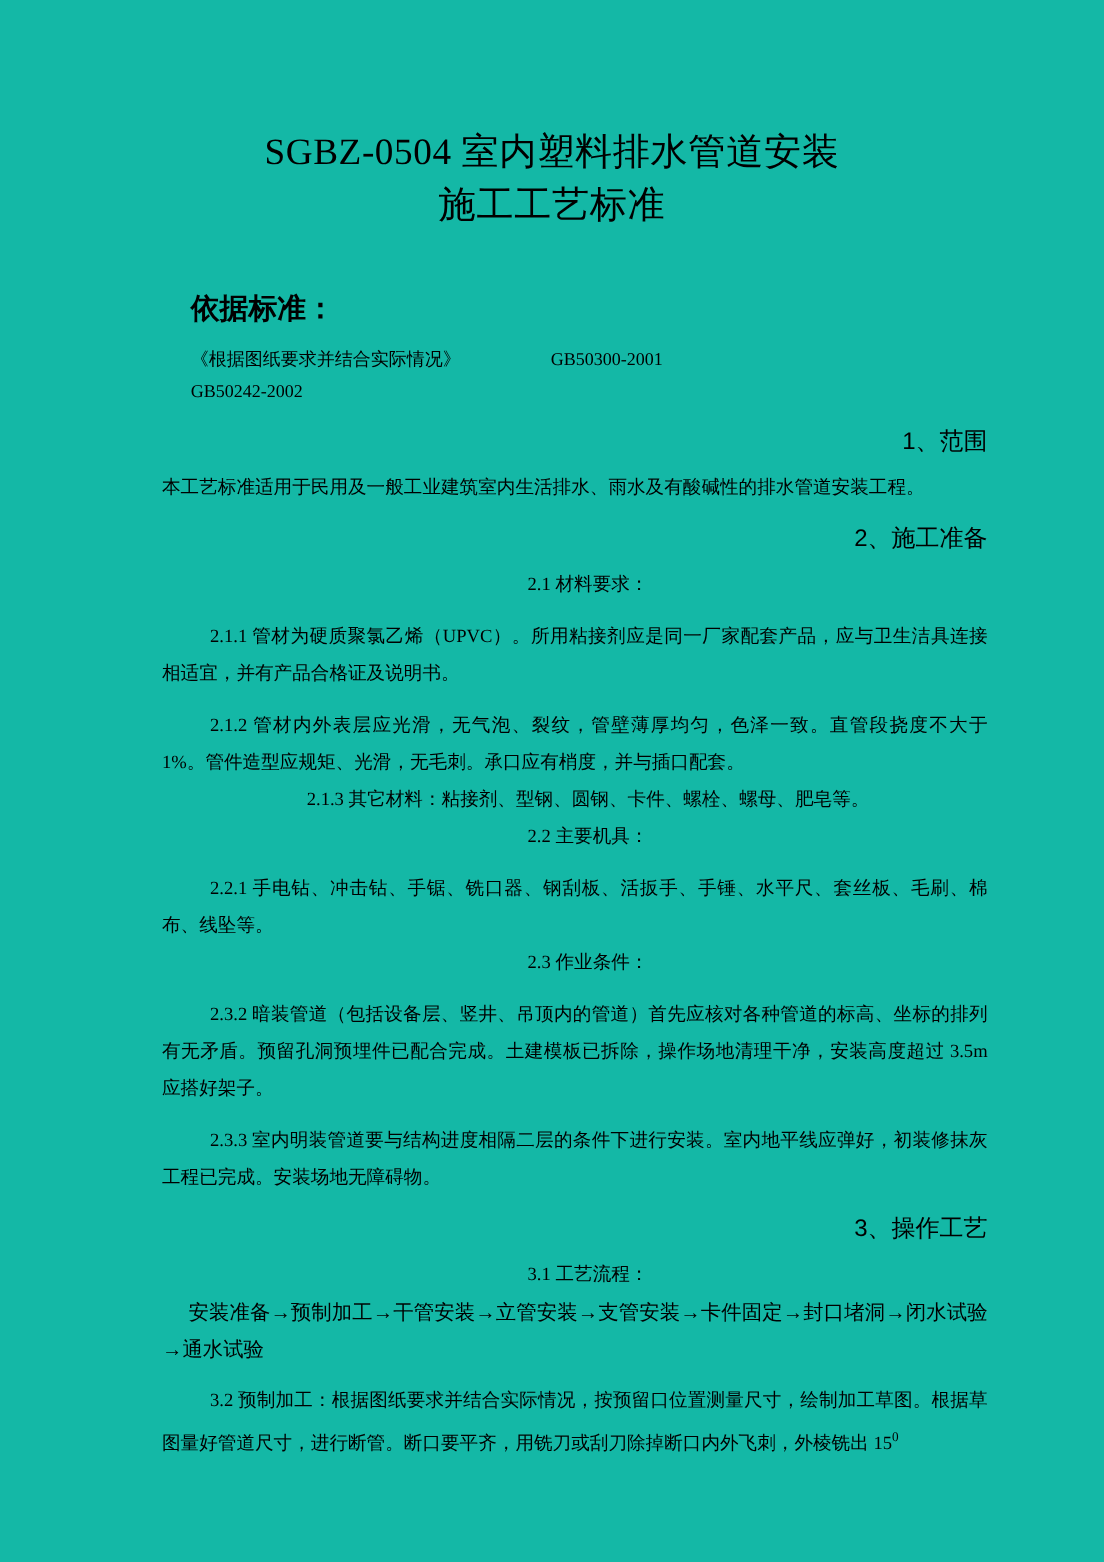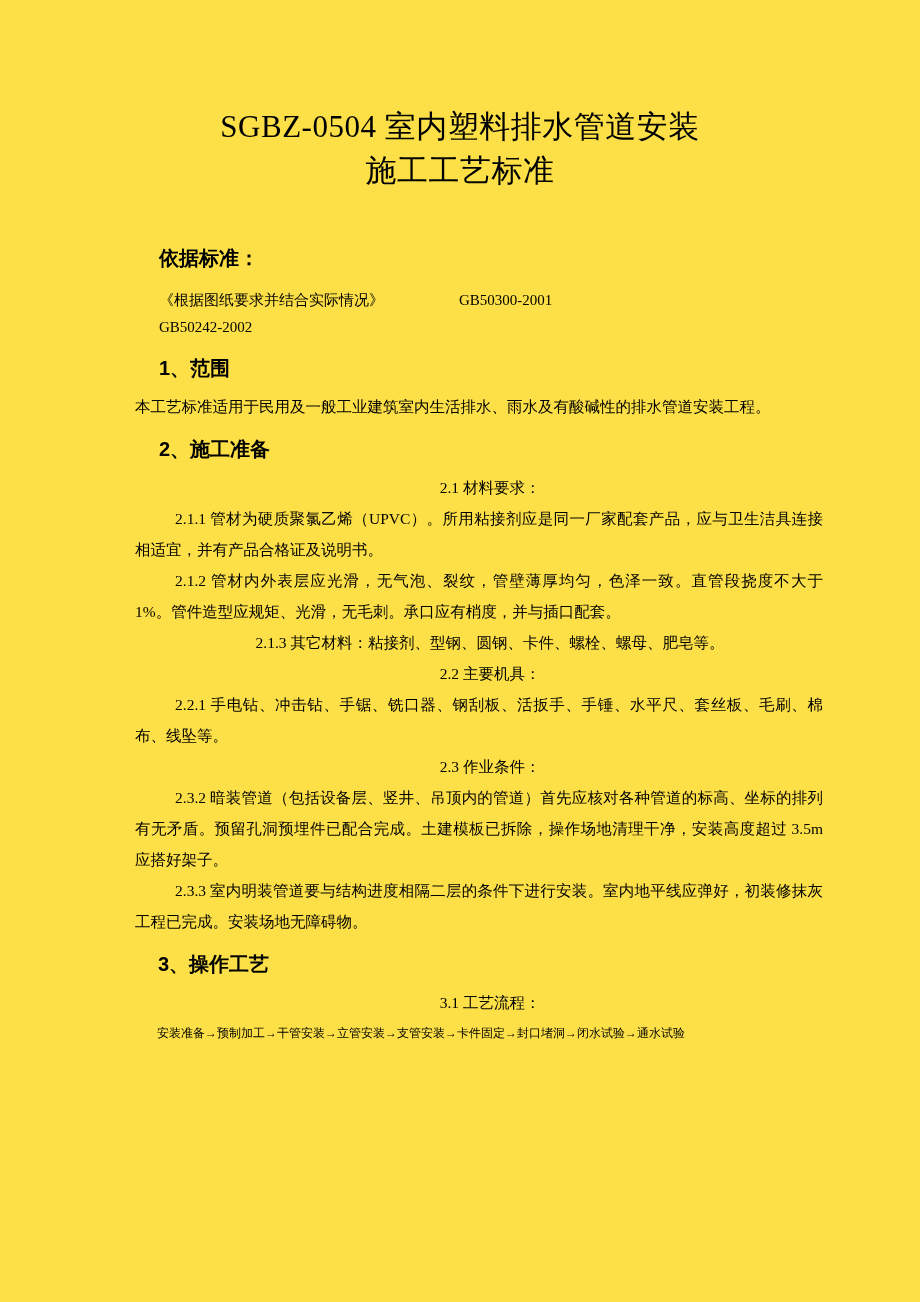--- a/index.html
+++ b/index.html
@@ -8,21 +8,21 @@
     background: #ffffff;
   }
   body {
     font-family: "Liberation Serif", "DejaVu Serif", serif;
     color: #000000;
   }
   .page {
     position: relative;
     width: 920px;
     height: 1302px;
-    background: #fde047;
+    background: #14b8a6;
     box-sizing: border-box;
     overflow: hidden;
   }
 
   
   .doc-title {
     text-align: center;
     font-family: "Liberation Serif", "DejaVu Serif", serif;
     font-size: 31px;
     line-height: 44px;
@@ -41,21 +41,21 @@
 
   
   .body-block {
     position: absolute;
     left: 135px;
     top: 243px;
     width: 688px;
   }
 
   .sec-basis {
-    font-size: 20px;
+    font-size: 24px;
     font-weight: bold;
     line-height: 30px;
     margin: 0 0 14px 24px;
     font-family: "Liberation Sans", "DejaVu Sans", sans-serif;
   }
 
   .std-row {
     font-size: 15px;
     line-height: 27px;
     margin-left: 24px;
@@ -65,45 +65,46 @@
     width: 300px;
     flex: 0 0 300px;
   }
   .std-code {
     font-family: "Liberation Serif", "DejaVu Serif", serif;
     letter-spacing: 0px;
   }
 
   .sec-head {
     font-size: 20px;
-    font-weight: bold;
+    font-weight: normal;
     line-height: 34px;
     margin: 10px 0 6px 24px;
     font-family: "Liberation Sans", "DejaVu Sans", sans-serif;
+    text-align: right;
   }
   .sec-head.indent-more { margin-left: 23px; }
 
   .para {
     font-size: 15.5px;
     line-height: 31px;
     margin: 0;
     text-align: justify;
     text-justify: inter-ideograph;
   }
   .para.ind0 { text-indent: 0; }
   .para.ind1 { text-indent: 22px; }
-  .para.ind2 { text-indent: 40px; }
+  .para.ind2 { text-indent: 40px; margin-top: 12px; }
   .para.nojust { text-align: center; }
 
   .sup {
     vertical-align: super;
     font-size: 11px;
   }
   .flow {
-    font-size: 12px;
+    font-size: 17px;
     line-height: 31px;
     text-indent: 22px;
     margin: 0;
     text-align: justify;
     text-justify: inter-ideograph;
   }
 </style>
 </head>
 <body>
 
@@ -136,15 +137,16 @@
     <p class="para ind1 nojust">2.1.3 其它材料：粘接剂、型钢、圆钢、卡件、螺栓、螺母、肥皂等。</p>
     <p class="para ind1 nojust">2.2 主要机具：</p>
     <p class="para ind2">2.2.1 手电钻、冲击钻、手锯、铣口器、钢刮板、活扳手、手锤、水平尺、套丝板、毛刷、棉布、线坠等。</p>
     <p class="para ind1 nojust">2.3 作业条件：</p>
     <p class="para ind2">2.3.2 暗装管道（包括设备层、竖井、吊顶内的管道）首先应核对各种管道的标高、坐标的排列有无矛盾。预留孔洞预埋件已配合完成。土建模板已拆除，操作场地清理干净，安装高度超过 3.5m 应搭好架子。</p>
     <p class="para ind2">2.3.3 室内明装管道要与结构进度相隔二层的条件下进行安装。室内地平线应弹好，初装修抹灰工程已完成。安装场地无障碍物。</p>
 
     <div class="sec-head indent-more">3、操作工艺</div>
     <p class="para ind1 nojust">3.1 工艺流程：</p>
     <p class="flow">安装准备→预制加工→干管安装→立管安装→支管安装→卡件固定→封口堵洞→闭水试验→通水试验</p>
+    <p class="para ind2"><span>3.2 预制加工：根据图纸要求并结合实际情况，按预留口位置测量尺寸，绘制加工草图。根据草图量好管道尺寸，进行断管。断口要平齐，用铣刀或刮刀除掉断口内外飞刺，外棱铣出 15</span><span class="sup">0</span></p>
 
   </div>
 </div>
 
 </body></html>

